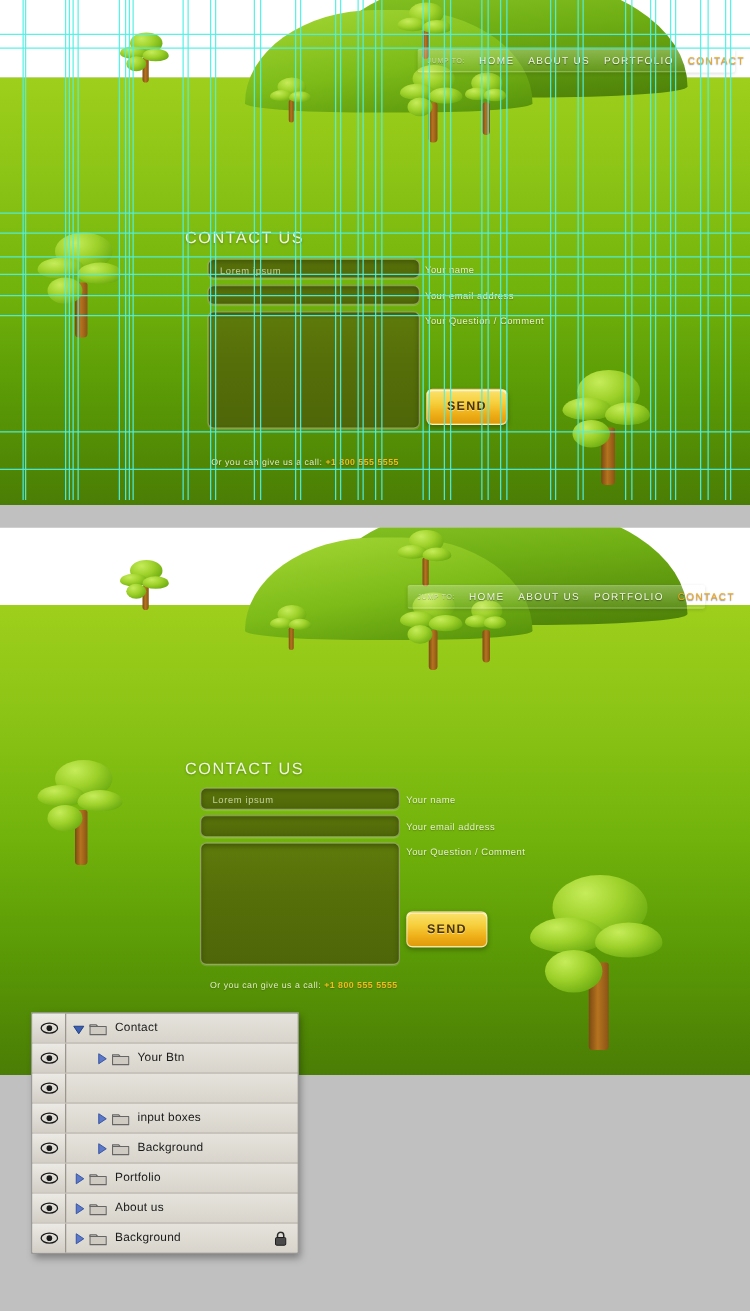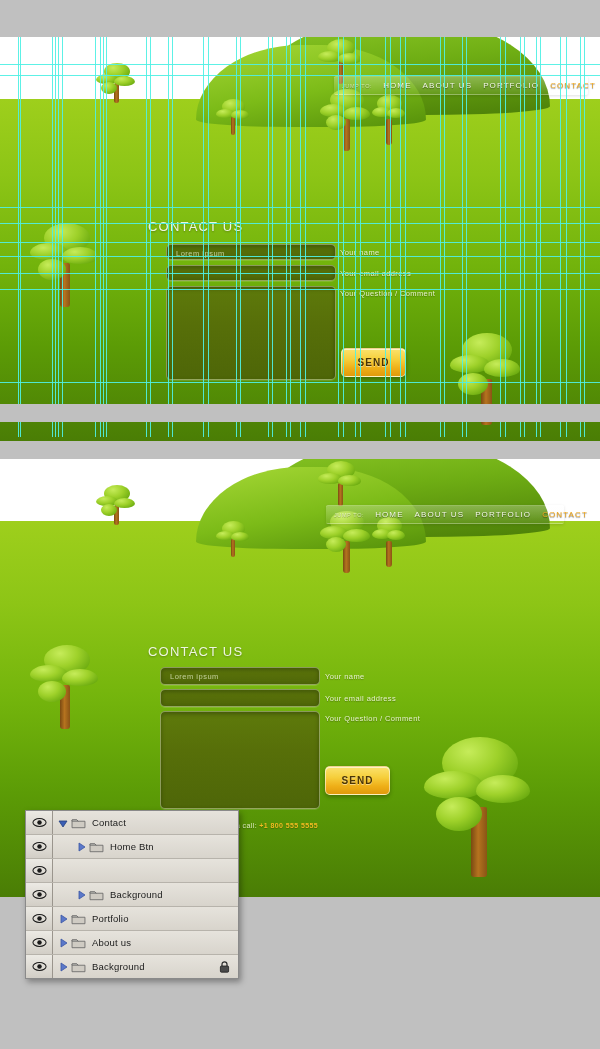--- a/index.html
+++ b/index.html
@@ -1,20 +1,20 @@
 <!DOCTYPE html>
 <html><head>
 <meta charset="utf-8">
 <style>
   html,body{margin:0;padding:0;background:#c0c0c0;}
   body{font-family:"Liberation Sans",sans-serif;}
   .page{position:relative;width:600px;height:1049px;overflow:hidden;background:#c0c0c0;}
 
   
-  .scene{position:absolute;left:0;width:600px;overflow:hidden;margin-top:37px;}
+  .scene{position:absolute;left:0;width:600px;overflow:hidden;}
   .sky{position:absolute;left:0;top:0;width:100%;background:#ffffff;}
   .ground{position:absolute;left:0;width:100%;
     background:linear-gradient(180deg,#9ecf1c 0%,#8dc516 22%,#73b40c 48%,#5c9c06 72%,#4a7d05 100%);}
 
   
   .hill{position:absolute;border-radius:50% 50% 46% 46% / 100% 100% 10% 10%;}
   .hill-back{background:linear-gradient(175deg,#8dc928 0%,#6fae14 45%,#4c7f08 100%);}
   .hill-front{background:linear-gradient(170deg,#a6d836 0%,#7cbb18 55%,#55900a 100%);}
 
   
@@ -347,29 +347,47 @@
           </svg>
         </div>
         <div class="lbody indent2">
           <svg class="tri" viewBox="0 0 12 12">
             <polygon points="4,2 10,6 4,10" fill="#5b78c9" stroke="#3a56a3" stroke-width="0.8"></polygon>
           </svg>
           <svg class="folder" viewBox="0 0 16 13">
             <path d="M1 3.2 L1 11.6 L15 11.6 L15 4.6 L7.6 4.6 L6.3 3.2 Z" fill="#cfcbc3" stroke="#666" stroke-width="0.9" stroke-linejoin="round"></path>
             <path d="M1 3.2 L6.3 3.2 L7.6 4.6 L1 4.6 Z" fill="#e3e0d9" stroke="#666" stroke-width="0.9"></path>
           </svg>
-          <span class="lname">Home Btn</span>
-        </div>
-      </div>
-      <div class="lrow">
-        <div class="eyecell">
-          <svg class="eye" viewBox="0 0 16 12">
-            <ellipse cx="8" cy="6" rx="7" ry="4.2" fill="none" stroke="#1a1a1a" stroke-width="1.1"></ellipse>
-            <circle cx="8" cy="6" r="2.4" fill="#1a1a1a"></circle>
-          </svg>
+          <span class="lname">Your Btn</span>
+        </div>
+      </div>
+      <div class="lrow">
+        <div class="eyecell">
+          <svg class="eye" viewBox="0 0 16 12">
+            <ellipse cx="8" cy="6" rx="7" ry="4.2" fill="none" stroke="#1a1a1a" stroke-width="1.1"></ellipse>
+            <circle cx="8" cy="6" r="2.4" fill="#1a1a1a"></circle>
+          </svg>
+        </div>
+      </div>
+      <div class="lrow">
+        <div class="eyecell">
+          <svg class="eye" viewBox="0 0 16 12">
+            <ellipse cx="8" cy="6" rx="7" ry="4.2" fill="none" stroke="#1a1a1a" stroke-width="1.1"></ellipse>
+            <circle cx="8" cy="6" r="2.4" fill="#1a1a1a"></circle>
+          </svg>
+        </div>
+        <div class="lbody indent2">
+          <svg class="tri" viewBox="0 0 12 12">
+            <polygon points="4,2 10,6 4,10" fill="#5b78c9" stroke="#3a56a3" stroke-width="0.8"></polygon>
+          </svg>
+          <svg class="folder" viewBox="0 0 16 13">
+            <path d="M1 3.2 L1 11.6 L15 11.6 L15 4.6 L7.6 4.6 L6.3 3.2 Z" fill="#cfcbc3" stroke="#666" stroke-width="0.9" stroke-linejoin="round"></path>
+            <path d="M1 3.2 L6.3 3.2 L7.6 4.6 L1 4.6 Z" fill="#e3e0d9" stroke="#666" stroke-width="0.9"></path>
+          </svg>
+          <span class="lname">input boxes</span>
         </div>
       </div>
       <div class="lrow">
         <div class="eyecell">
           <svg class="eye" viewBox="0 0 16 12">
             <ellipse cx="8" cy="6" rx="7" ry="4.2" fill="none" stroke="#1a1a1a" stroke-width="1.1"></ellipse>
             <circle cx="8" cy="6" r="2.4" fill="#1a1a1a"></circle>
           </svg>
         </div>
         <div class="lbody indent2">

